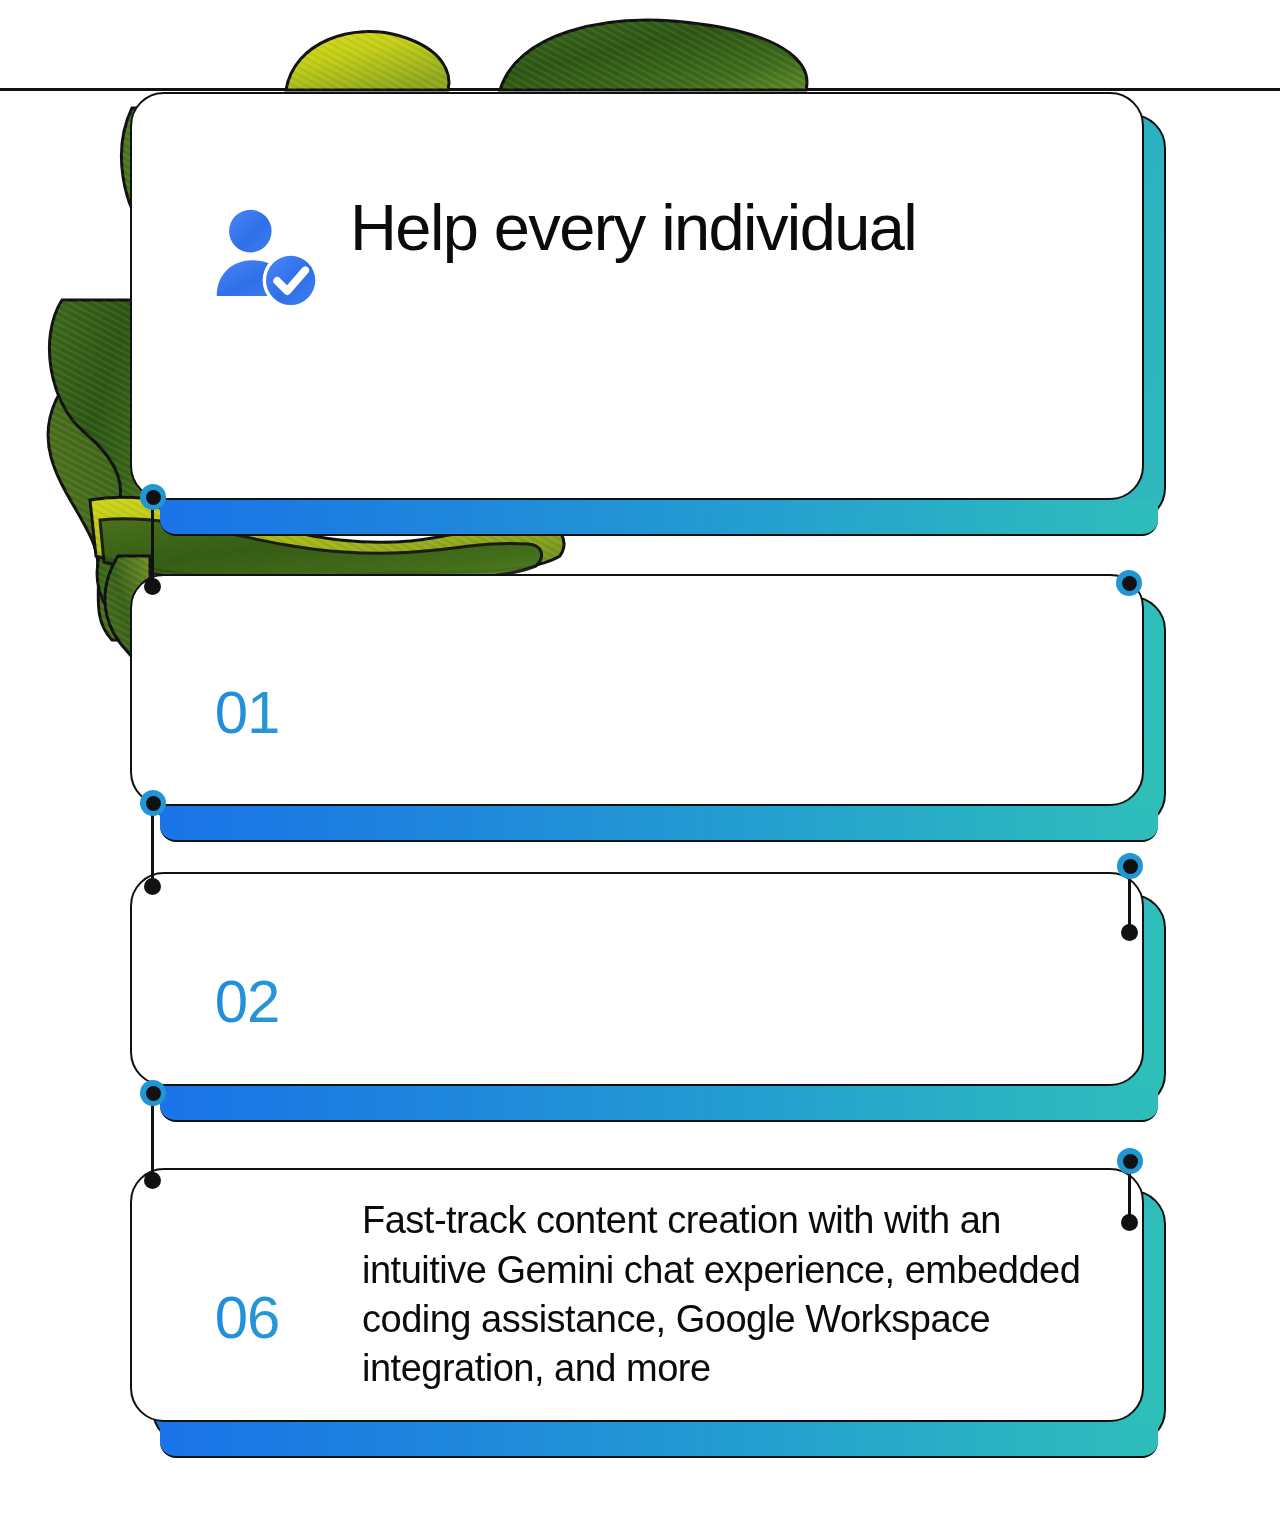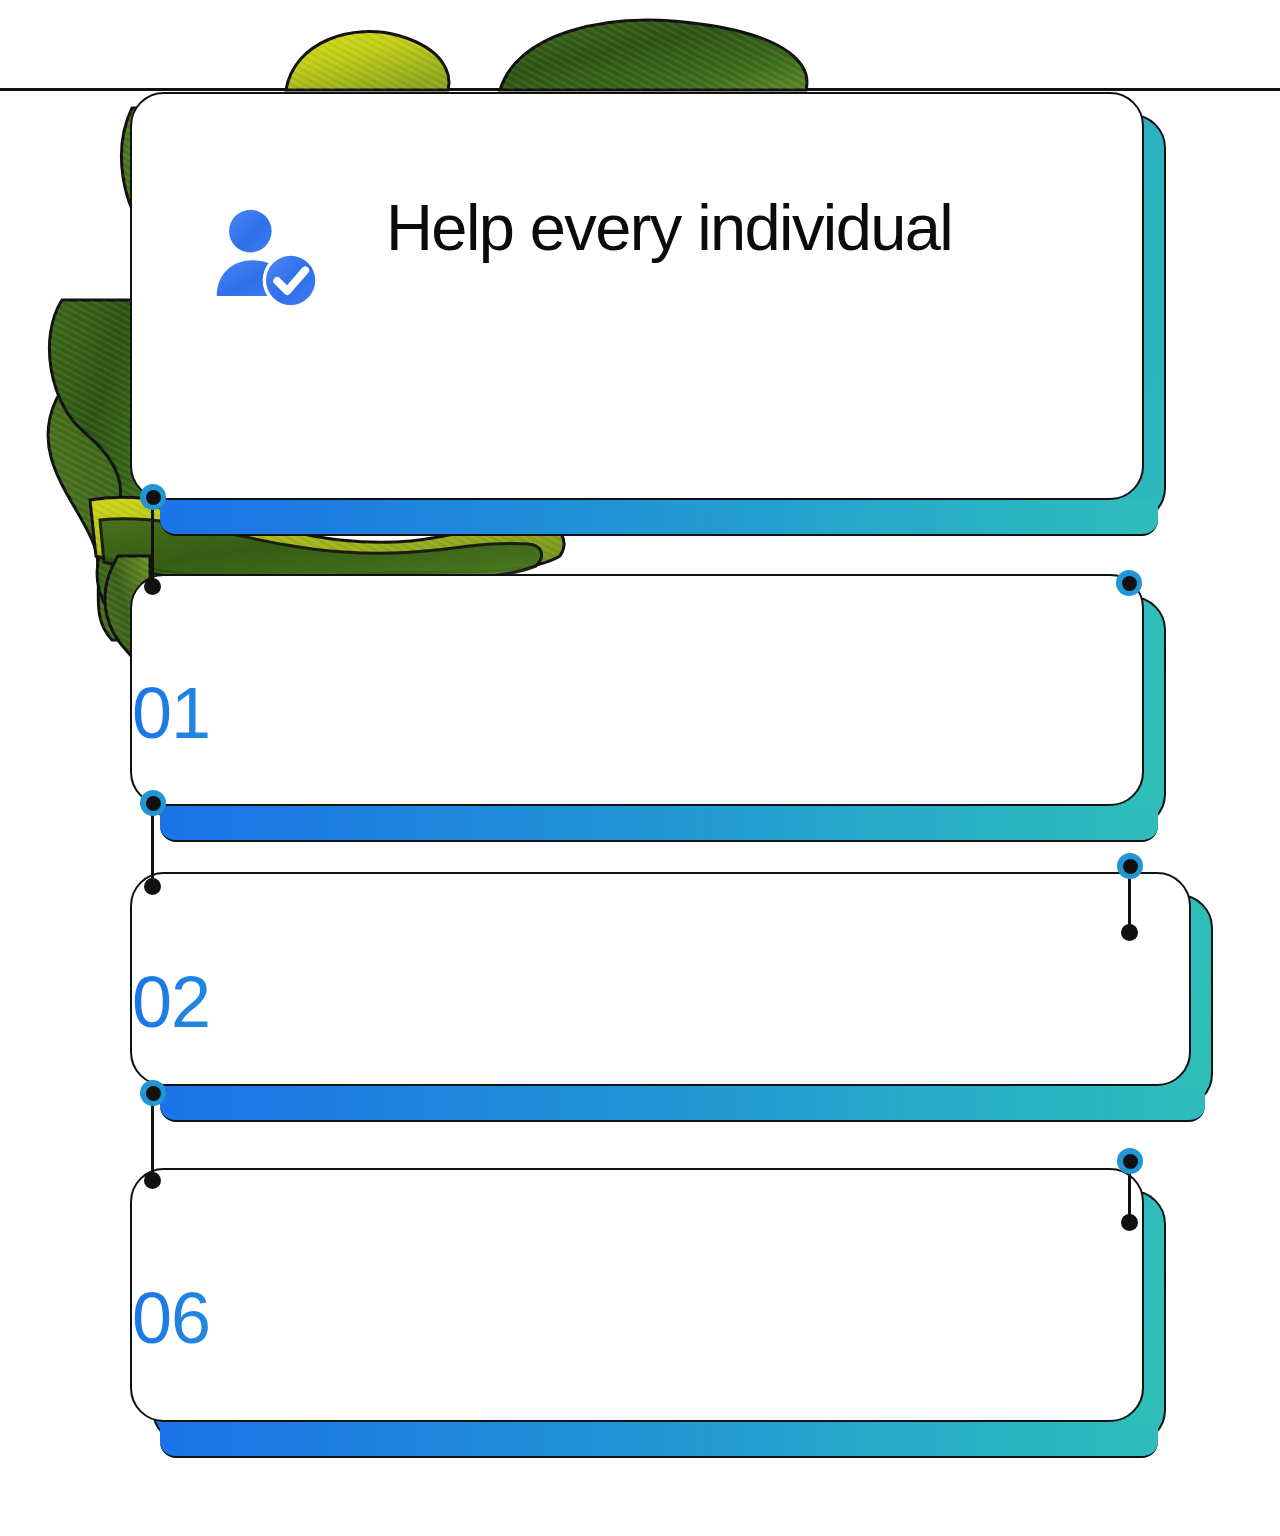--- a/index.html
+++ b/index.html
@@ -47,41 +47,41 @@
 
   
   #card-header{left:130px;top:92px;width:1014px;height:408px;}
   .hdr-inner{
     position:absolute;left:78px;top:96px;right:40px;
     display:flex;align-items:flex-start;gap:28px;
   }
   .hdr-icon{width:112px;height:112px;flex:0 0 112px;margin-top:12px;}
   .hdr-title{
     font-size:65px;line-height:1.17;letter-spacing:-1.6px;
-    font-weight:400;color:#0b0b0b;margin-left:36px;
+    font-weight:400;color:#0b0b0b;
   }
   .grad-blue{
     background:linear-gradient(95deg,#1a73e8 0%,#2288dd 35%,#2e9fcd 70%,#39aec2 100%);
     -webkit-background-clip:text;background-clip:text;
     color:transparent;-webkit-text-fill-color:transparent;
   }
 
   
   .card-num{width:1014px;}
   #card-01{left:130px;top:574px;height:232px;}
-  #card-02{left:130px;top:872px;height:214px;padding-left:47px;}
+  #card-02{left:130px;top:872px;height:214px;}
   #card-03{left:130px;top:1168px;height:254px;}
 
   .num-inner{
     position:absolute;left:0;top:0;right:0;bottom:0;
     display:flex;align-items:center;
   }
   .num-badge{
-    flex:0 0 230px;text-align:left;
-    font-size:72px;line-height:1;font-weight:300;letter-spacing:-1px;
+    flex:0 0 230px;text-align:center;
+    font-size:60px;line-height:1;font-weight:300;letter-spacing:-1px;
     background:linear-gradient(100deg,#1a73e8 0%,#2390da 45%,#30a9c6 100%);
     -webkit-background-clip:text;background-clip:text;
     color:transparent;margin-top:46px;-webkit-text-fill-color:transparent;
   }
   .num-body{
     flex:1 1 auto;padding-right:60px;
     font-size:38px;line-height:1.30;letter-spacing:-0.5px;
     font-weight:400;color:#0b0b0b;
   }
 
@@ -218,20 +218,21 @@
       </div>
     </div>
     <div class="strip" style="top:214px;"></div>
   </div>
 
   <div class="card-group card-num" id="card-03">
     <div class="plate"></div>
     <div class="face">
       <div class="num-inner">
         <div class="num-badge">06</div>
+        <div class="num-body">Fast-track content creation with with an intuitive Gemini chat experience, embedded coding assistance, Google Workspace integration, and more</div>
       </div>
     </div>
     <div class="strip" style="top:254px;"></div>
   </div>
 </div>
 
 <div id="connectors">
 
   <div class="conn-line" style="left:151px;top:497px;height:88px;"></div>
   <div class="dot-ring" style="left:140px;top:484px;"></div>

